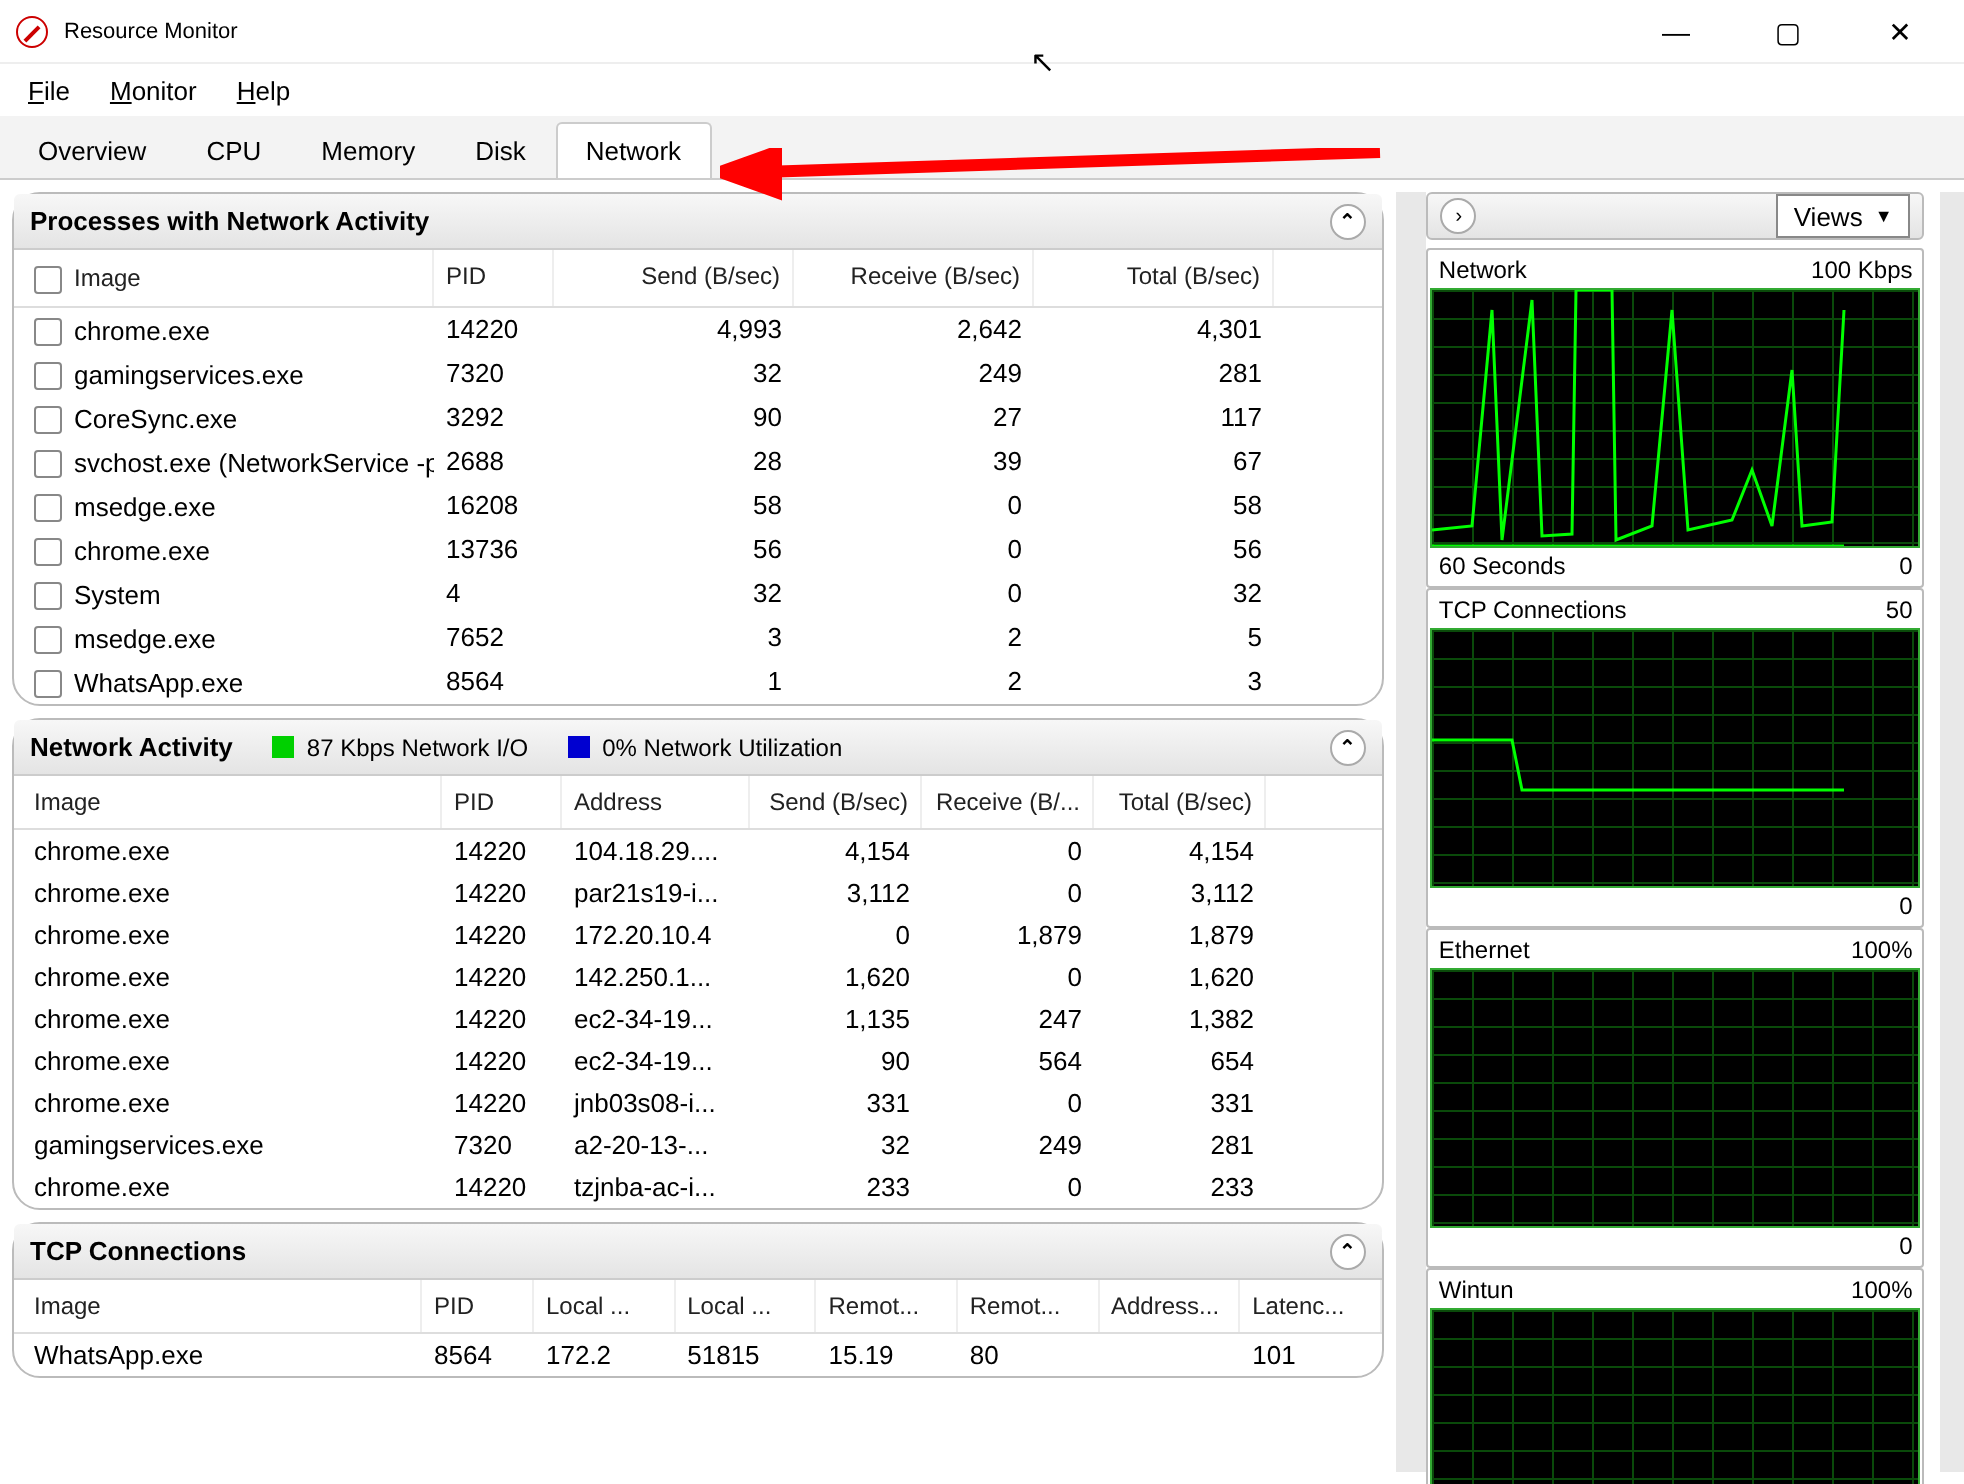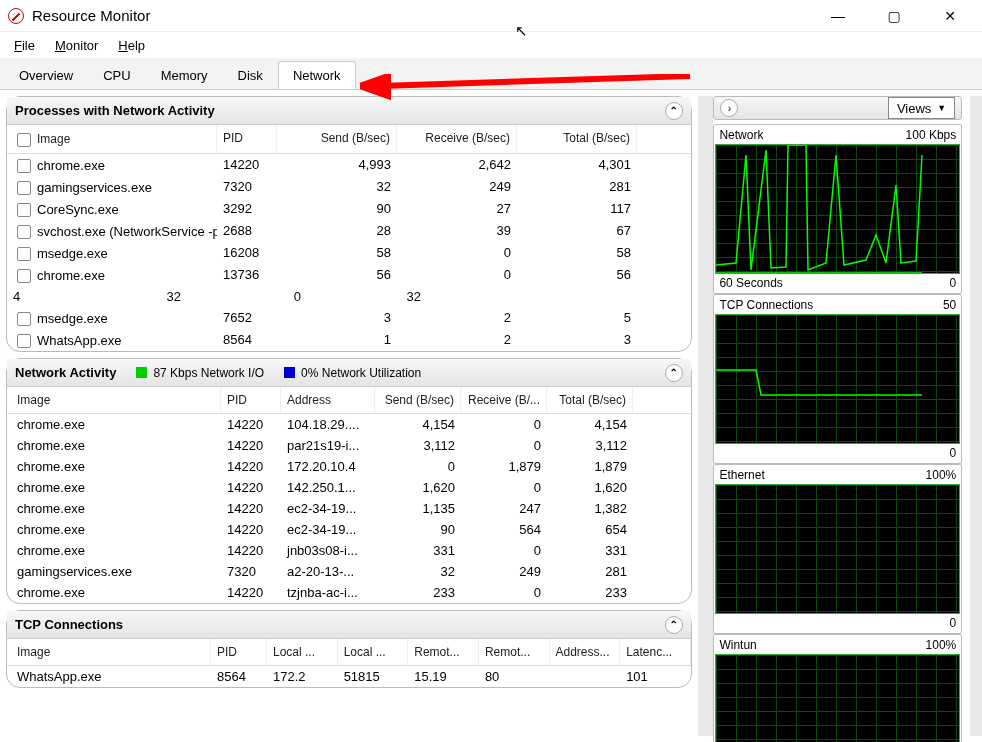--- a/index.html
+++ b/index.html
@@ -1,20 +1,20 @@
 <!DOCTYPE html>
 <html><head>
 <meta charset="utf-8">
 <style>
 * { box-sizing: border-box; margin: 0; padding: 0; font-family: "Segoe UI", Tahoma, sans-serif; }
 body { background:#fff; width:982px; height:742px; overflow:hidden; font-size:13px; color:#000; position:relative;}
 .titlebar { height:32px; display:flex; align-items:center; padding:0 8px; background:#fff; border-bottom:1px solid #eee;}
 .titlebar .appicon { width:16px; height:16px; margin-right:8px; border:1px solid #c00; border-radius:50%; position:relative;}
 .titlebar .appicon:after{content:"";position:absolute;left:2px;top:7px;width:10px;height:2px;background:#c00;transform:rotate(-45deg);}
-.titlebar .title { font-size:15px; }
+.titlebar .title { font-size:11px; }
 .winctrls { margin-left:auto; display:flex; gap:28px; padding-right:10px;}
 .winctrls span { width:28px; text-align:center; font-size:14px; cursor:default;}
 .menubar { height:26px; display:flex; align-items:center; padding:0 8px; gap:8px; background:#fff; font-size:13px;}
 .menubar span { padding:2px 6px; cursor:default;}
 .menubar span:first-letter { text-decoration:underline;}
 .tabs { height:32px; background:#f3f3f3; display:flex; align-items:flex-end; padding:0 4px; border-bottom:1px solid #ccc;}
 .tabs .tab { padding:6px 14px; font-size:13px; cursor:default; border:1px solid transparent; border-bottom:none; border-radius:3px 3px 0 0;}
 .tabs .tab.active { background:#fff; border-color:#ccc;}
 .content { display:flex; height:calc(742px - 32px - 26px - 32px); }
 .left { width:710px; padding:6px 4px 0 6px; display:flex; flex-direction:column; gap:6px; overflow:hidden;}
@@ -139,20 +139,21 @@
             <div class="c-n">58</div>
           </div>
           <div class="row">
     <div class="c-img"><span class="chk"></span>chrome.exe</div>
     <div class="c-pid">13736</div>
             <div class="c-n">56</div>
     <div class="c-n">0</div>
             <div class="c-n">56</div>
           </div>
           <div class="row">
+    <div class="c-img"><span class="chk"></span>System</div>
     <div class="c-pid">4</div>
             <div class="c-n">32</div>
     <div class="c-n">0</div>
             <div class="c-n">32</div>
           </div>
           <div class="row">
     <div class="c-img"><span class="chk"></span>msedge.exe</div>
     <div class="c-pid">7652</div>
             <div class="c-n">3</div>
     <div class="c-n">2</div>

